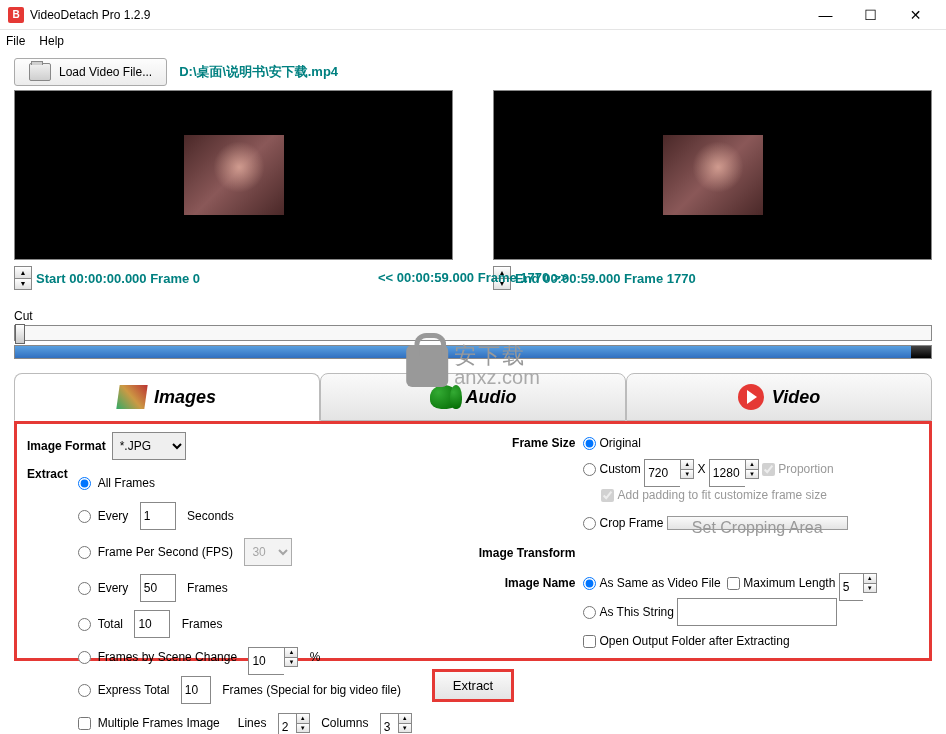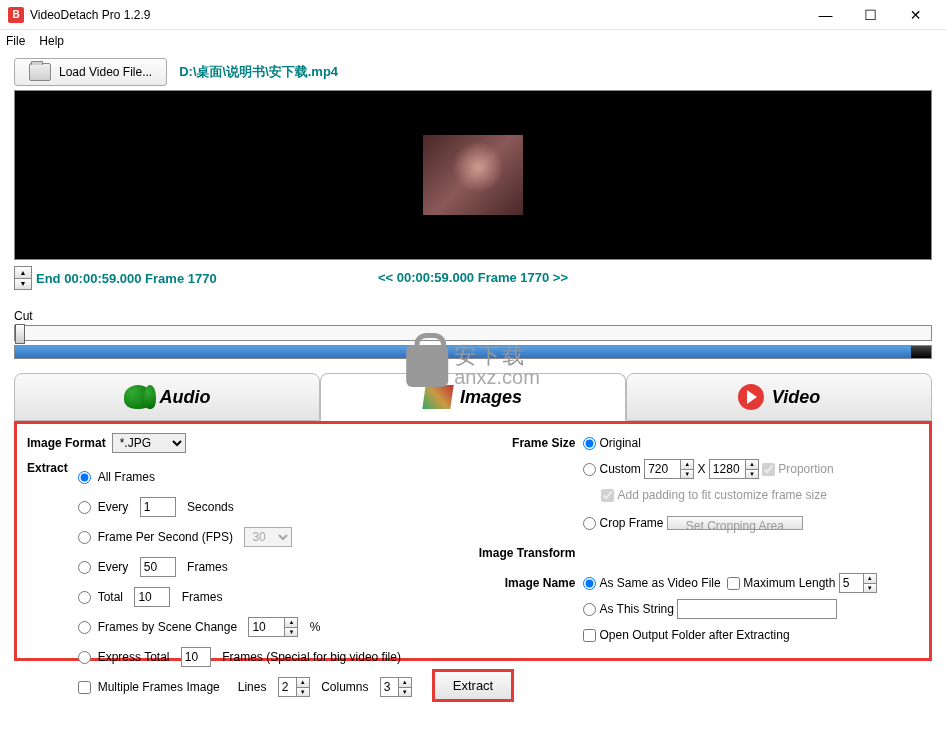--- a/index.html
+++ b/index.html
@@ -49,29 +49,29 @@
 .tab-icon.aud::after { content: ""; position: absolute; right: -4px; top: 0; width: 12px; height: 24px; background: radial-gradient(circle at 30% 30%,#3a3,#060); border-radius: 50% 50% 40% 40%; }
 .tab-icon.vid { width: 26px; height: 26px; background: #e53935; border-radius: 50%; position: relative; }
 .tab-icon.vid::after { content: ""; position: absolute; left: 9px; top: 6px; border-left: 10px solid #fff; border-top: 7px solid transparent; border-bottom: 7px solid transparent; }
 .panel { border: 3px solid #e53935; padding: 8px 10px; height: 240px; font-size: 12px; }
 .panel-row { display: flex; align-items: center; margin-bottom: 4px; min-height: 22px; }
 .panel-cols { display: flex; gap: 30px; }
 .panel-left { flex: 1; }
 .panel-right { flex: 1.1; }
 .lbl { font-weight: bold; margin-right: 6px; white-space: nowrap; }
 .section-lbl { font-weight: bold; text-align: right; width: 108px; margin-right: 8px; }
-select, input[type=text] { border: 1px solid #888; padding: 1px 3px; font-size: 12px; height: 20px; }
+select, input[type=text] { border: 1px solid #888; padding: 1px 3px; font-size: 12px; height: 28px; }
 .num-input { display: inline-flex; align-items: stretch; height: 20px; }
 .num-input input { width: 36px; border: 1px solid #888; border-right: none; text-align: left; padding-left: 3px; }
 .num-input .spin { width: 14px; display: flex; flex-direction: column; border: 1px solid #888; }
 .num-input .spin div { flex: 1; font-size: 6px; display: flex; align-items: center; justify-content: center; background: linear-gradient(#fff,#e4e4e4); cursor: pointer; }
 .num-input .spin div:first-child { border-bottom: 1px solid #888; }
 .radio-row { display: flex; align-items: center; gap: 4px; margin-left: 0; margin-top: 8px; }
 input[type=radio], input[type=checkbox] { margin-right: 3px; }
-.btn { padding: 2px 18px; border: 1px solid #999; background: linear-gradient(#fafafa,#e4e4e4); cursor: pointer; font-size: 12px; height: 14px; }
+.btn { padding: 2px 24px; border: 1px solid #999; background: linear-gradient(#fafafa,#e4e4e4); cursor: pointer; font-size: 16px; height: 14px; }
 .btn.disabled { color: #999; cursor: default; }
 .extract-btn-wrap { display: flex; justify-content: center; margin-top: 8px; }
 .extract-btn { padding: 6px 18px; border: 3px solid #e53935; background: linear-gradient(#fafafa,#e4e4e4); cursor: pointer; font-size: 13px; }
 .gray-text { color: #999; }
 </style>
 </head>
 <body>
 
 <div class="titlebar">
   <div class="app-icon">B</div>
@@ -100,20 +100,32 @@
   <div class="previews">
     <div class="preview-wrap">
       <div class="preview">
           <div class="thumb"></div>
         </div>
       <div class="preview-info">
         <div class="spinner-ctrl">
             <div>▲</div>
             <div>▼</div>
           </div>
+        <span class="info-text">Start 00:00:00.000  Frame 0</span>
+      </div>
+    </div>
+    <div class="preview-wrap">
+      <div class="preview">
+          <div class="thumb"></div>
+        </div>
+      <div class="preview-info">
+        <div class="spinner-ctrl">
+            <div>▲</div>
+            <div>▼</div>
+          </div>
         <span class="info-text">End 00:00:59.000  Frame 1770</span>
       </div>
     </div>
   </div>
   <div class="center-time">&lt;&lt; 00:00:59.000  Frame 1770 &gt;&gt;</div>
 
   <div class="cut-section">
     <span class="cut-label">Cut</span>
     <div class="slider-track">
       <div class="slider-handle"></div>
@@ -125,27 +137,27 @@
 
   <div class="watermark">
     <div class="wm-lock"></div>
     <div class="wm-text">
       <span class="wm-cn">安下载</span>
       <span class="wm-dom">anxz.com</span>
     </div>
   </div>
 
   <div class="tabs">
+    <div class="tab active">
+        <div class="tab-icon img"></div>
+        <span>Images</span>
+      </div>
     <div class="tab">
         <div class="tab-icon aud"></div>
         <span>Audio</span>
-      </div>
-    <div class="tab active">
-        <div class="tab-icon img"></div>
-        <span>Images</span>
       </div>
     <div class="tab">
         <div class="tab-icon vid"></div>
         <span>Video</span>
       </div>
   </div>
 
   <div class="panel">
     <div class="panel-cols">
       <div class="panel-left">

